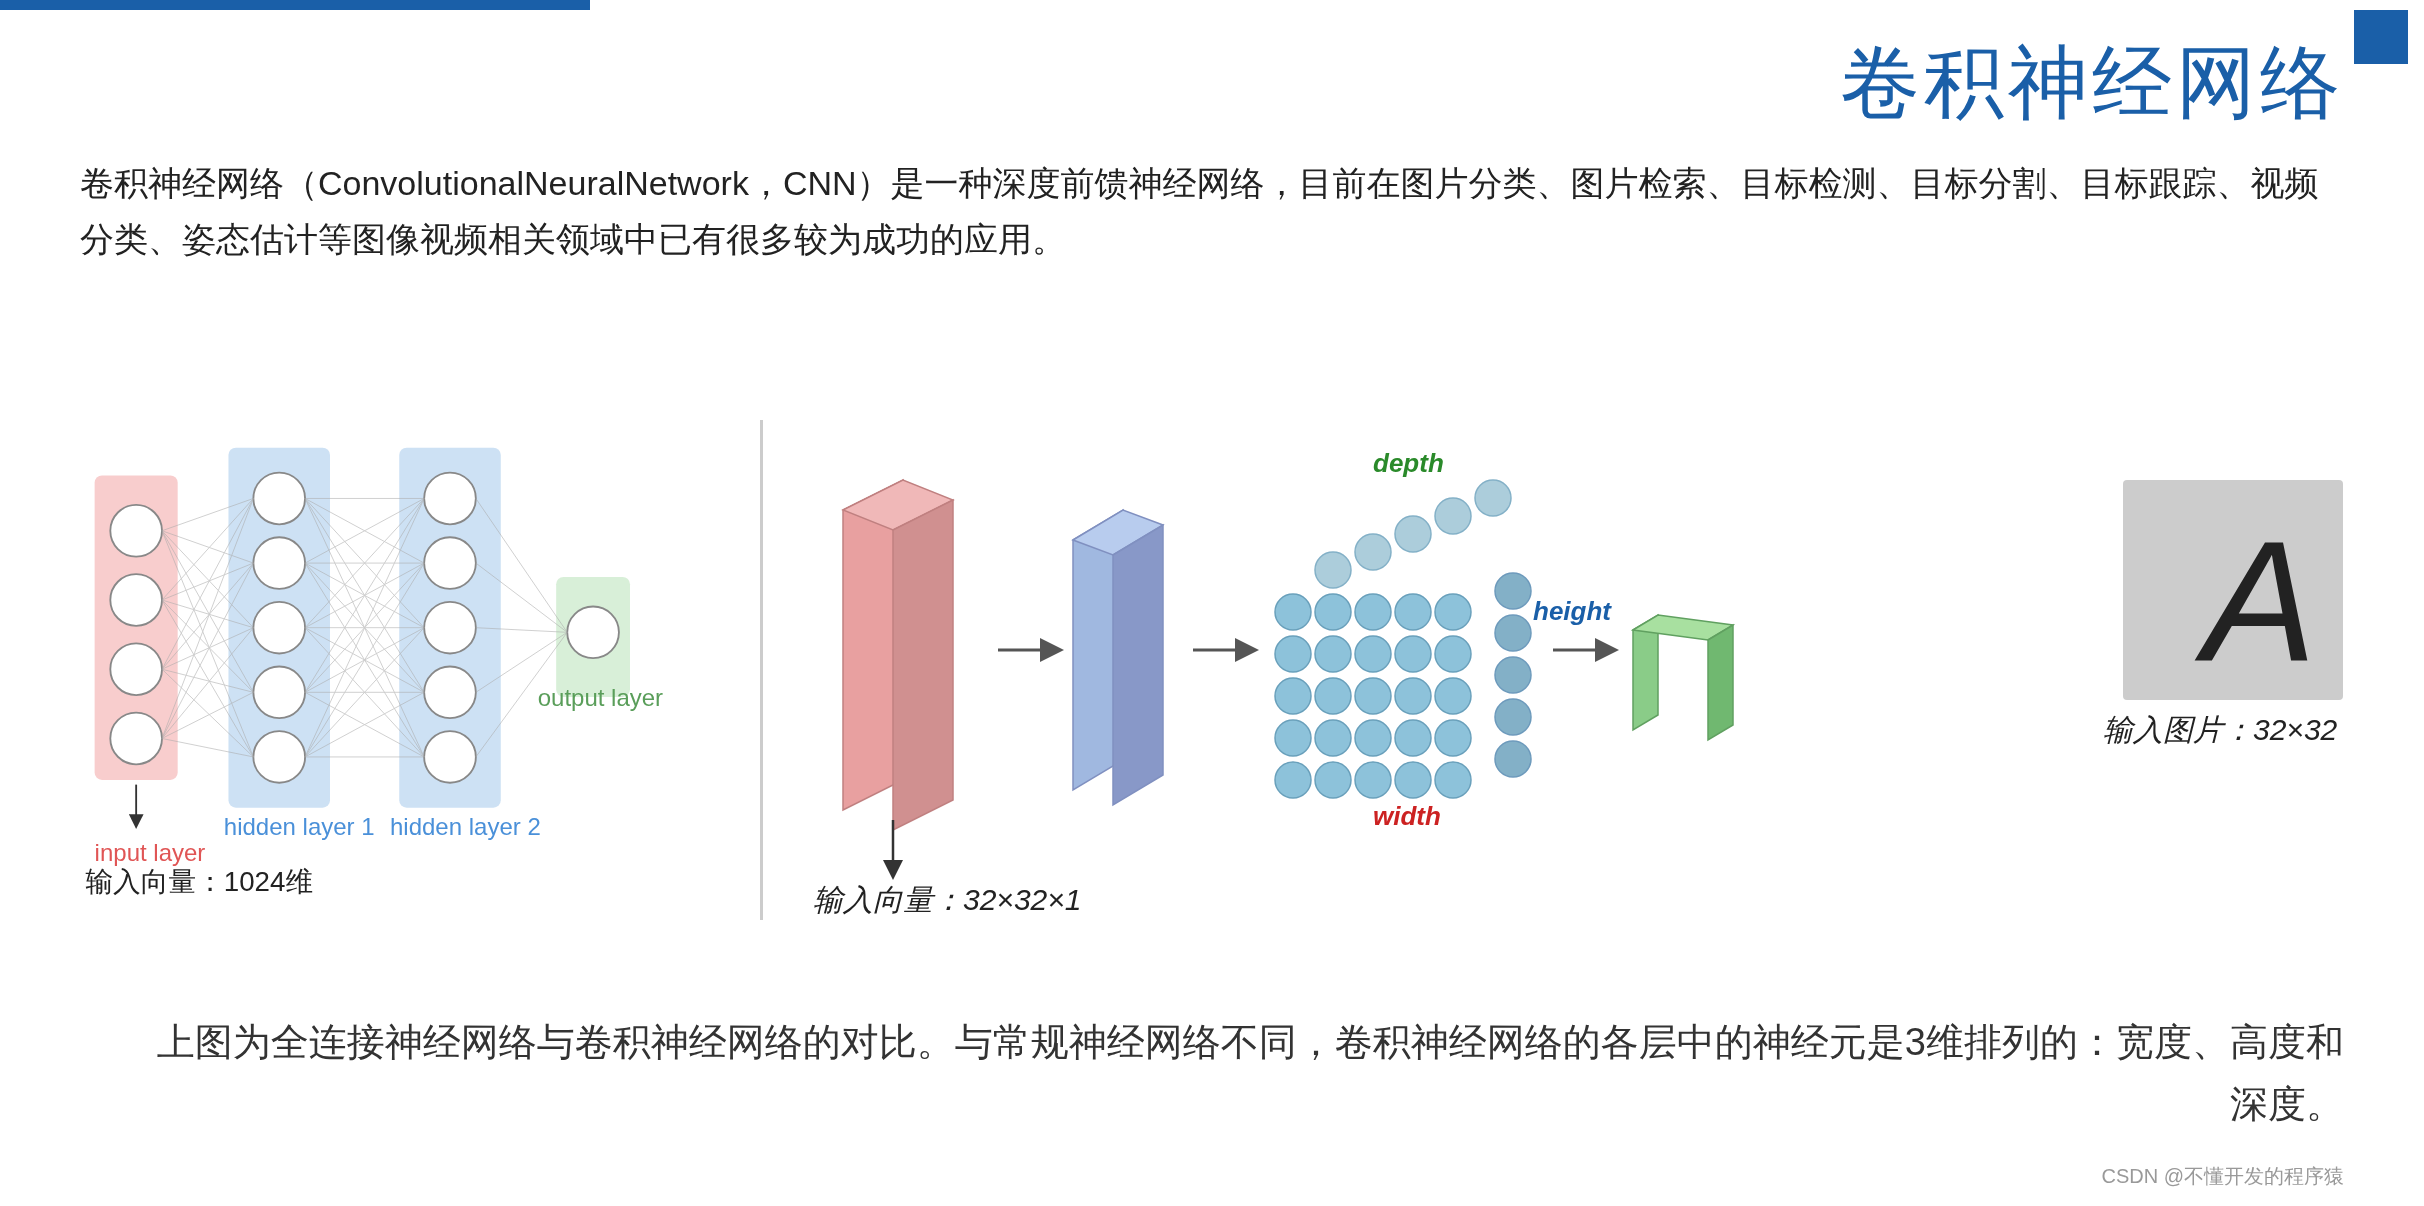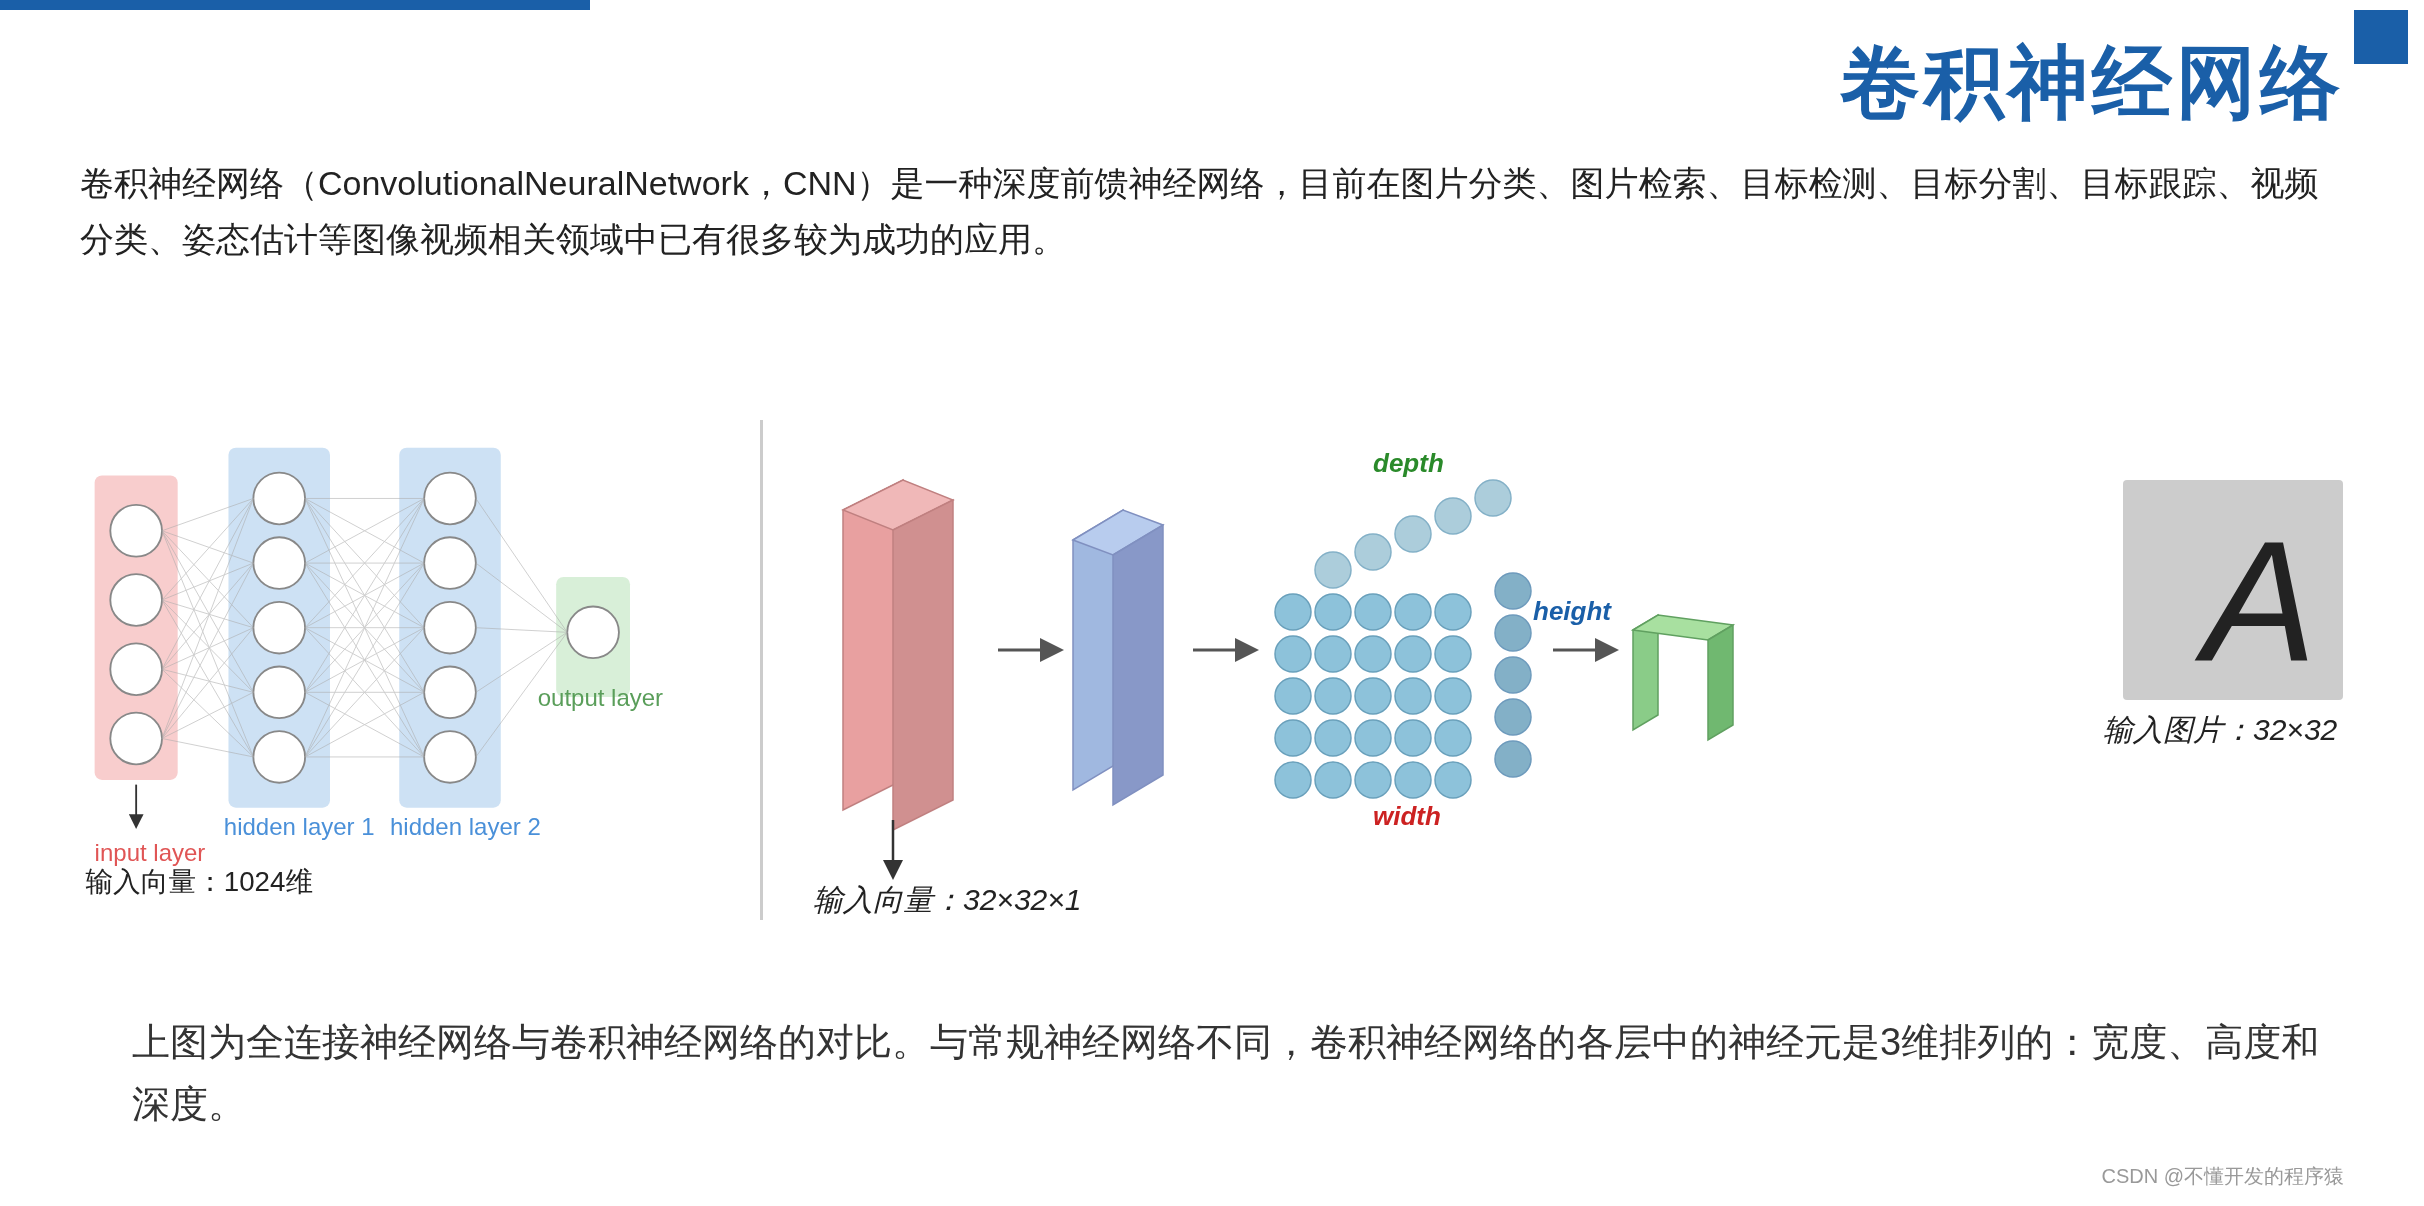--- a/index.html
+++ b/index.html
@@ -31,21 +31,21 @@
       height: 54px;
       background: #1a5fa8;
     }
 
     
     .title {
       position: absolute;
       top: 30px;
       right: 80px;
       font-size: 80px;
-      font-weight: 700;
+      font-weight: 400;
       color: #1a5fa8;
       letter-spacing: 4px;
     }
 
     
     .description {
       position: absolute;
       top: 155px;
       left: 80px;
       right: 80px;
@@ -94,20 +94,21 @@
 
     
     .bottom-text {
       position: absolute;
       bottom: 70px;
       left: 92px;
       right: 80px;
       font-size: 38px;
       line-height: 1.65;
       color: #222222;
+      text-align: right;
     }
 
     
     .footer {
       position: absolute;
       bottom: 16px;
       right: 80px;
       font-size: 20px;
       color: #999999;
     }

